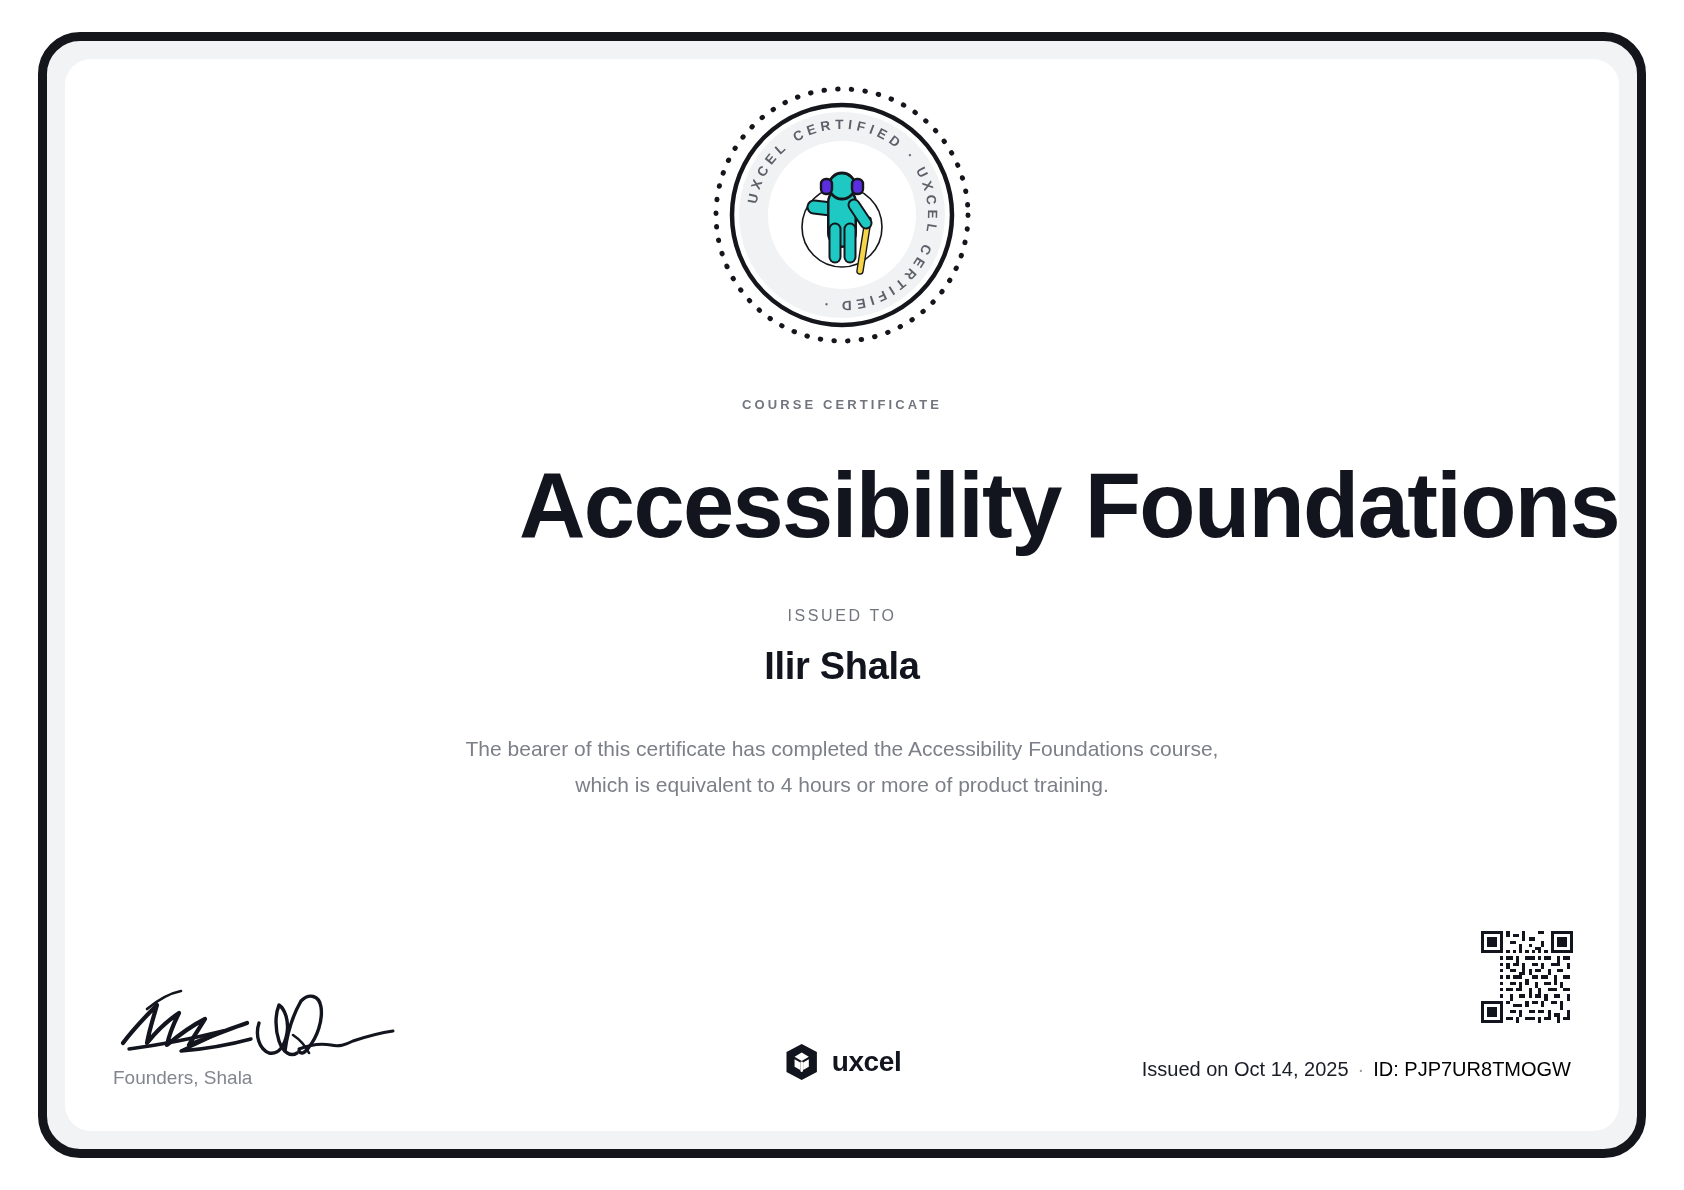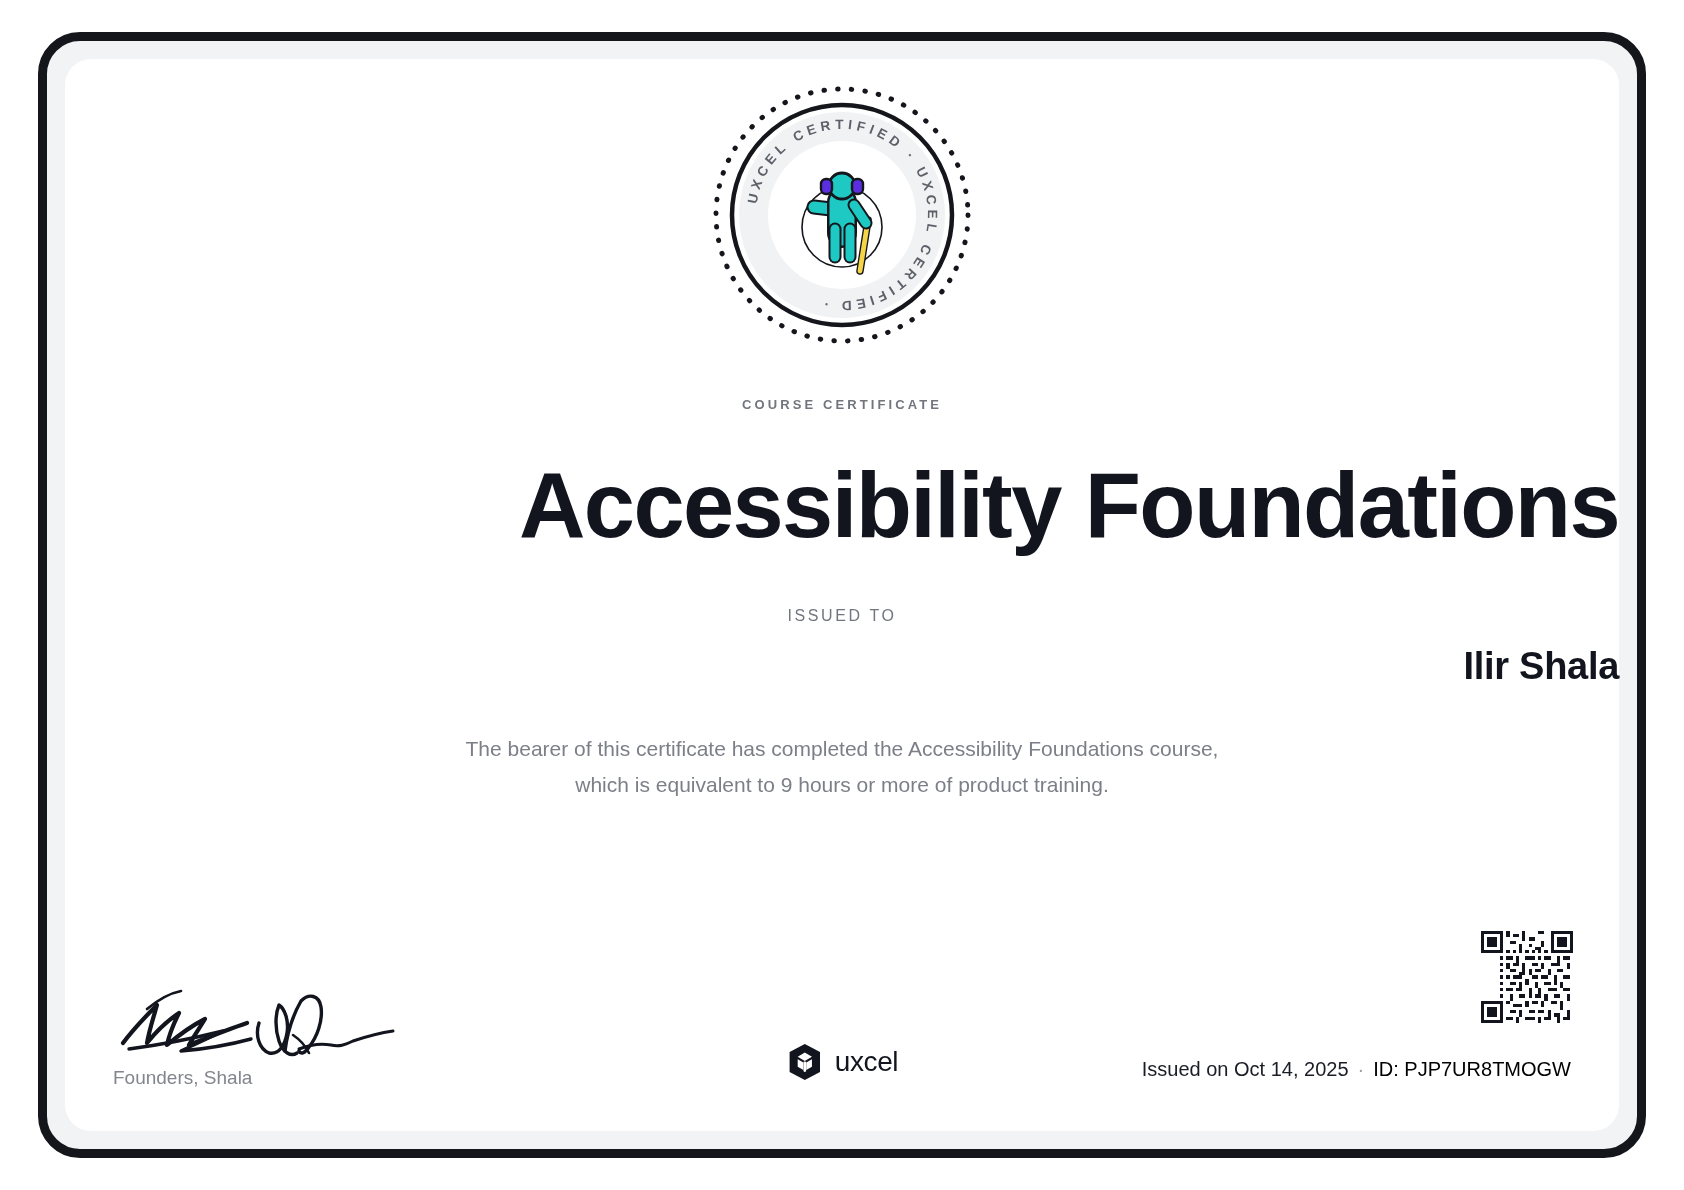--- a/index.html
+++ b/index.html
@@ -55,21 +55,21 @@
   }
   .issued-label{
     position:absolute; top:548px; left:0; right:0;
     text-align:center;
     font-size:16px; font-weight:normal;
     letter-spacing:2.6px;
     color:#72757e;
   }
   .recipient{
     position:absolute; top:586px; left:0; right:0;
-    text-align:right;
+    text-align:center;
     font-size:38px; font-weight:bold;
     color:#12141e;
     letter-spacing:-0.3px;
   }
   .blurb{
     position:absolute; top:672px; left:50%;
     transform:translateX(-50%);
     width:760px;
     text-align:center;
     font-size:21px;
@@ -92,21 +92,21 @@
     font-size:19px; color:#82858e;
   }
 
   .brand{
     position:absolute; left:50%; bottom:50px;
     transform:translateX(-50%);
     display:flex; align-items:center; gap:11px;
   }
   .brand-mark{ width:38px; height:38px; display:block; }
   .brand-name{
-    font-size:28px; font-weight:normal; color:#12141e;
+    font-size:28px; font-weight:bold; color:#12141e;
     letter-spacing:-0.4px;
   }
 
   .meta{
     position:absolute; right:48px; bottom:50px;
     display:flex; align-items:baseline; gap:9px;
     font-size:20px;
     white-space:nowrap;
   }
   .meta-date{ color:#1b1d26; }
@@ -175,21 +175,21 @@
     </div>
 
     <div class="eyebrow">COURSE CERTIFICATE</div>
 
     <div class="title">Accessibility Foundations</div>
 
     <div class="issued-label">ISSUED TO</div>
 
     <div class="recipient">Ilir Shala</div>
 
-    <div class="blurb">The bearer of this certificate has completed the Accessibility Foundations course, which is equivalent to 9 hours or more of product training.</div>
+    <div class="blurb">The bearer of this certificate has completed the Accessibility Foundations course, which is equivalent to 4 hours or more of product training.</div>
 
     <div class="footer">
 
       <div class="sig-block">
         <svg class="sig-art" viewBox="0 0 300 82" xmlns="http://www.w3.org/2000/svg">
           <g fill="none" stroke="#12141e" stroke-linecap="round" stroke-linejoin="round">
 
             <path d="M10 64 C22 48 34 36 44 26 C40 40 36 52 34 64 C42 54 54 42 66 34
                      C60 46 56 56 54 66 C66 56 80 46 92 40 C86 50 80 58 76 66
                      C96 58 116 50 134 44" stroke-width="4.2"></path>

